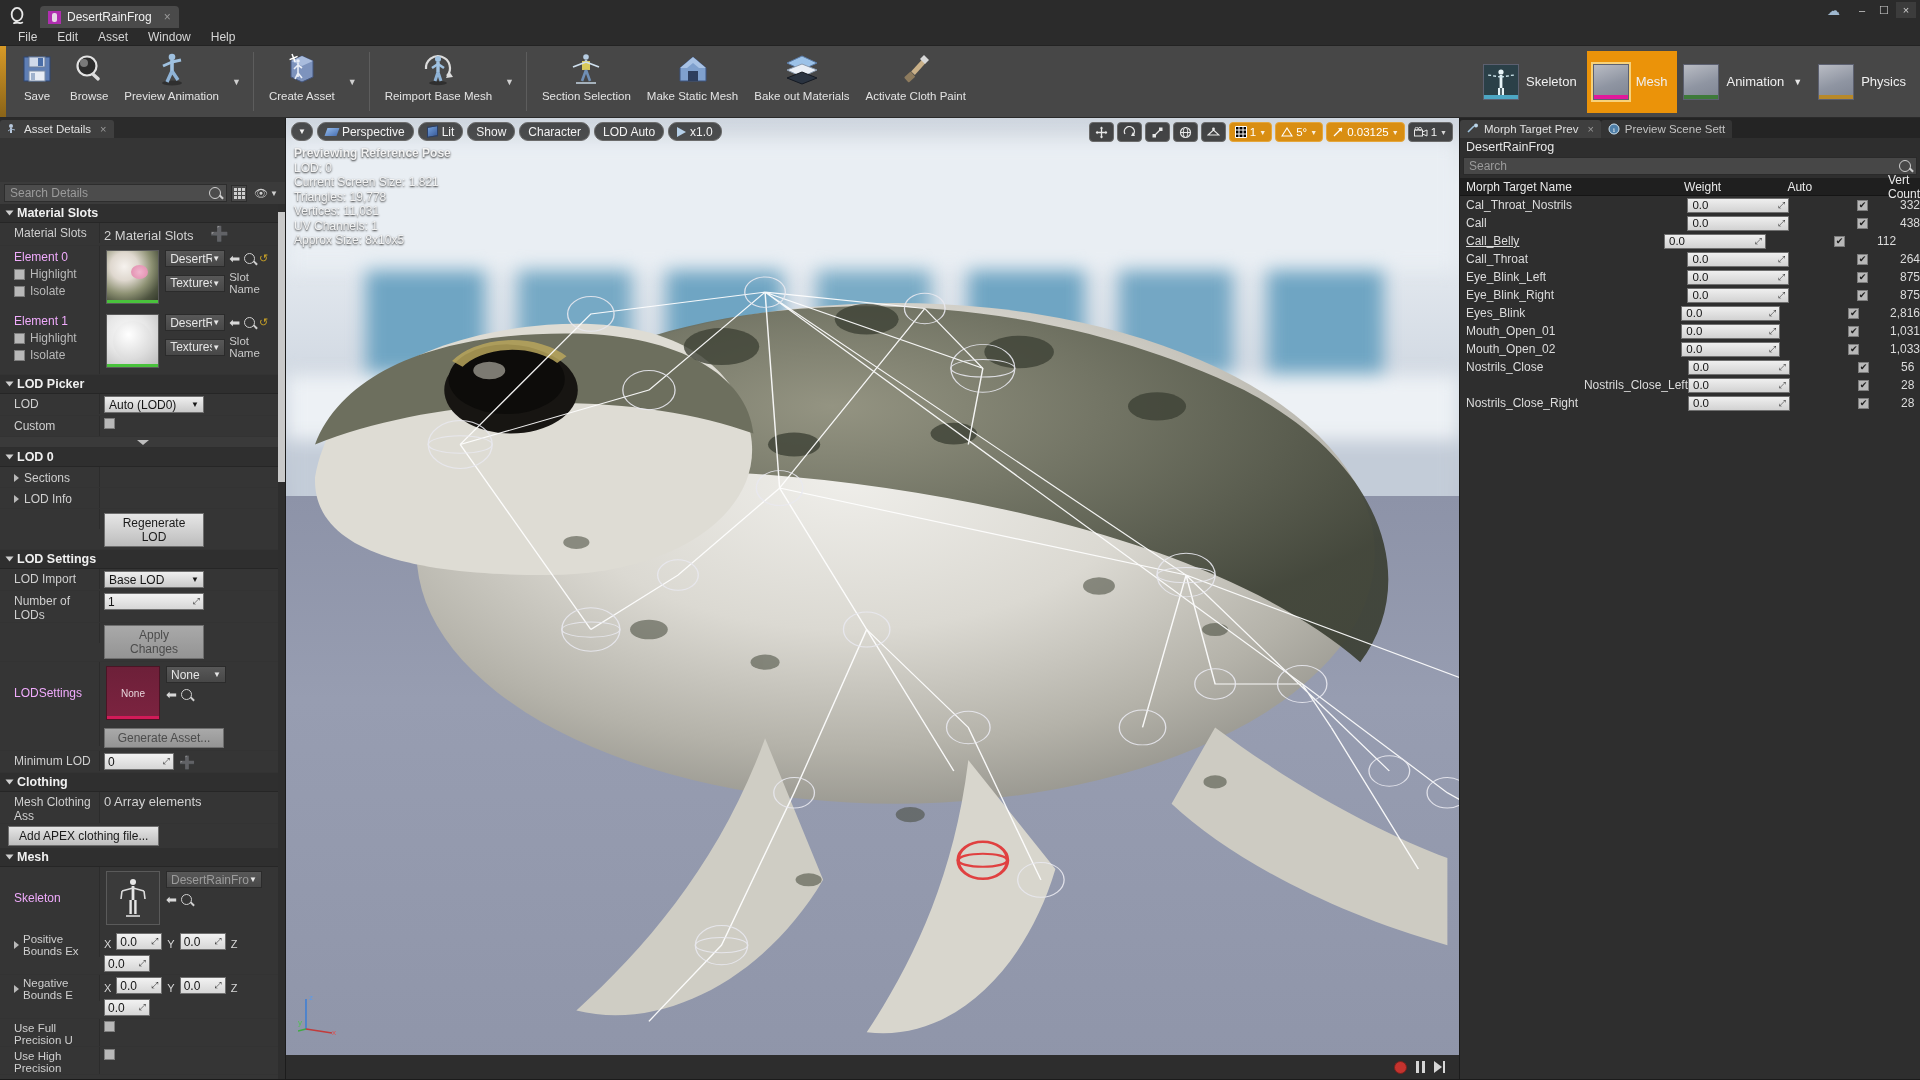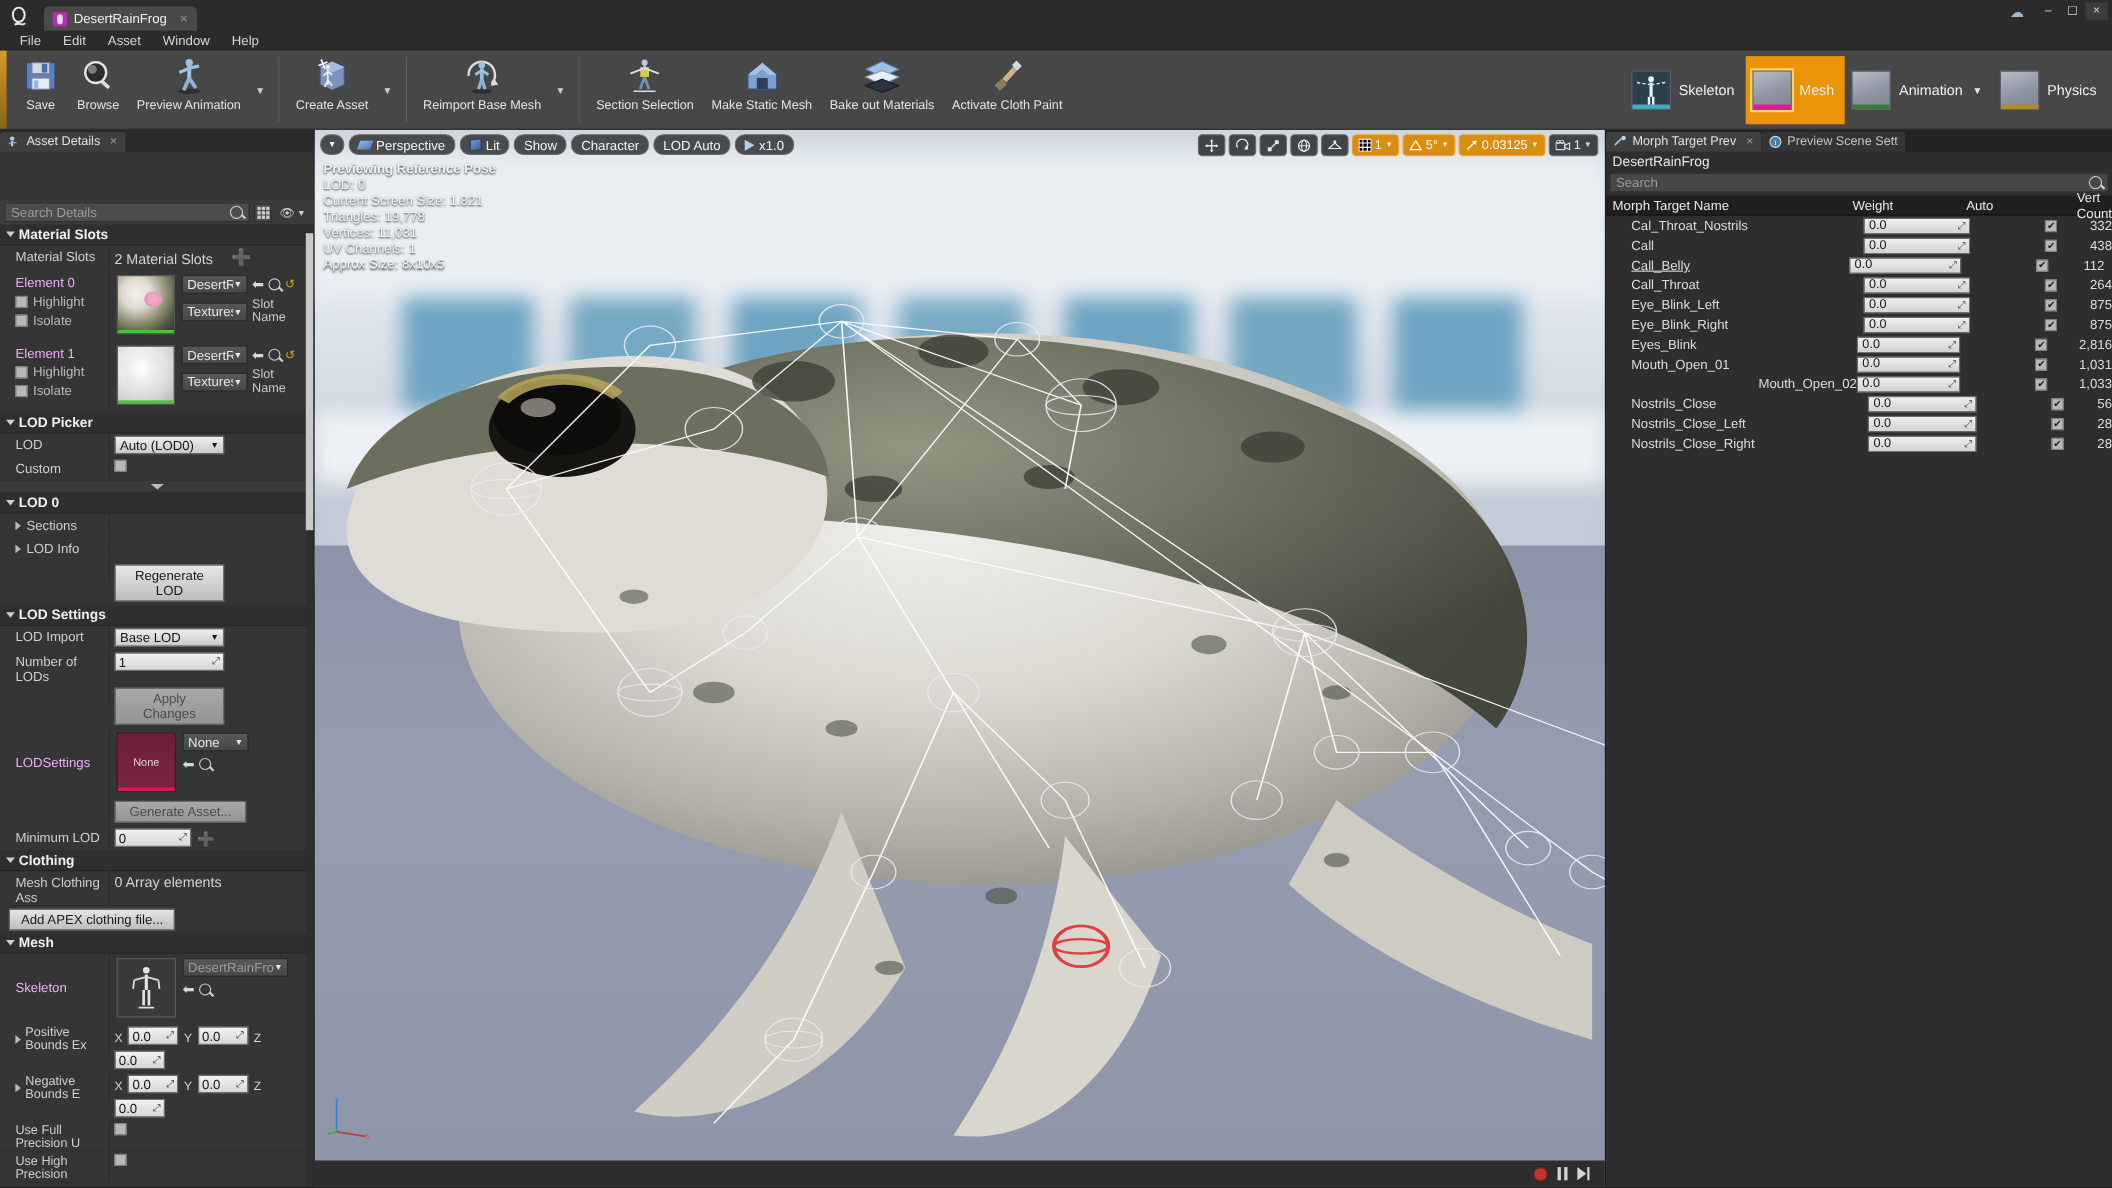--- a/index.html
+++ b/index.html
@@ -161,21 +161,21 @@
   
   #right { width:461px; background:#2e2e2e; display:flex; flex-direction:column; border-left:1px solid #1c1c1c;}
   #right .panel-tabbar { background:#242424; }
   .ptab.inactive { background:#343434; color:#c2c2c2; }
   #mt-asset { height:18px; padding:2px 6px; font-size:12.5px; color:#e6e6e6; }
   #mt-search { margin:1px 3px 3px 3px; height:18px; background:#474747; border:1px solid #2a2a2a;
      display:flex; align-items:center; justify-content:space-between; padding:0 5px; color:#9b9b9b; font-size:12px;}
   #mt-head { display:flex; background:#1f1f1f; height:18px; align-items:center; font-size:12px; color:#e9e9e9;
      border-bottom:1px solid #151515;}
   #mt-head .c { padding-left:6px; }
-  .mt-row { display:flex; align-items:center; height:18px; font-size:12px; color:#dcdcdc;padding-left:17px;}
+  .mt-row { display:flex; align-items:center; height:18px; font-size:12px; color:#dcdcdc;}
   .mt-row .nm { padding-left:6px; }
   .mt-w { position:relative; height:15px; background:linear-gradient(180deg,#efefef,#d2d2d2);
       border:1px solid #6f6f6f; color:#141414; display:flex; align-items:center; padding:0 4px; font-size:11.5px;}
   .mt-w .sp { position:absolute; right:3px; font-size:9px; color:#333;}
   .mt-auto { display:flex; align-items:center; }
   .mt-vc { text-align:left; }
 </style>
 </head>
 <body>
 
@@ -1075,21 +1075,21 @@
               <span>0.0</span>
               <span class="sp">⤢</span>
             </div>
           </div>
           <div class="mt-auto" style="width: 105px; padding-left: 62px;">
             <span class="chk on"></span>
           </div>
           <div class="mt-vc" style="flex: 1 1 0%;">1,031</div>
         </div>
         <div class="mt-row">
-          <div class="nm" style="width: 228px; text-align: right;">Mouth_Open_02</div>
+          <div class="nm" style="width: 228px;">Mouth_Open_02</div>
           <div style="width: 108px; padding-right: 6px;">
             <div class="mt-w">
               <span>0.0</span>
               <span class="sp">⤢</span>
             </div>
           </div>
           <div class="mt-auto" style="width: 105px; padding-left: 62px;">
             <span class="chk on"></span>
           </div>
           <div class="mt-vc" style="flex: 1 1 0%;">1,033</div>
@@ -1101,21 +1101,21 @@
               <span>0.0</span>
               <span class="sp">⤢</span>
             </div>
           </div>
           <div class="mt-auto" style="width: 105px; padding-left: 62px;">
             <span class="chk on"></span>
           </div>
           <div class="mt-vc" style="flex: 1 1 0%;">56</div>
         </div>
         <div class="mt-row">
-          <div class="nm" style="width: 228px;">Nostrils_Close_Left</div>
+          <div class="nm" style="width: 228px; text-align: right;">Nostrils_Close_Left</div>
           <div style="width: 108px; padding-right: 6px;">
             <div class="mt-w">
               <span>0.0</span>
               <span class="sp">⤢</span>
             </div>
           </div>
           <div class="mt-auto" style="width: 105px; padding-left: 62px;">
             <span class="chk on"></span>
           </div>
           <div class="mt-vc" style="flex: 1 1 0%;">28</div>

